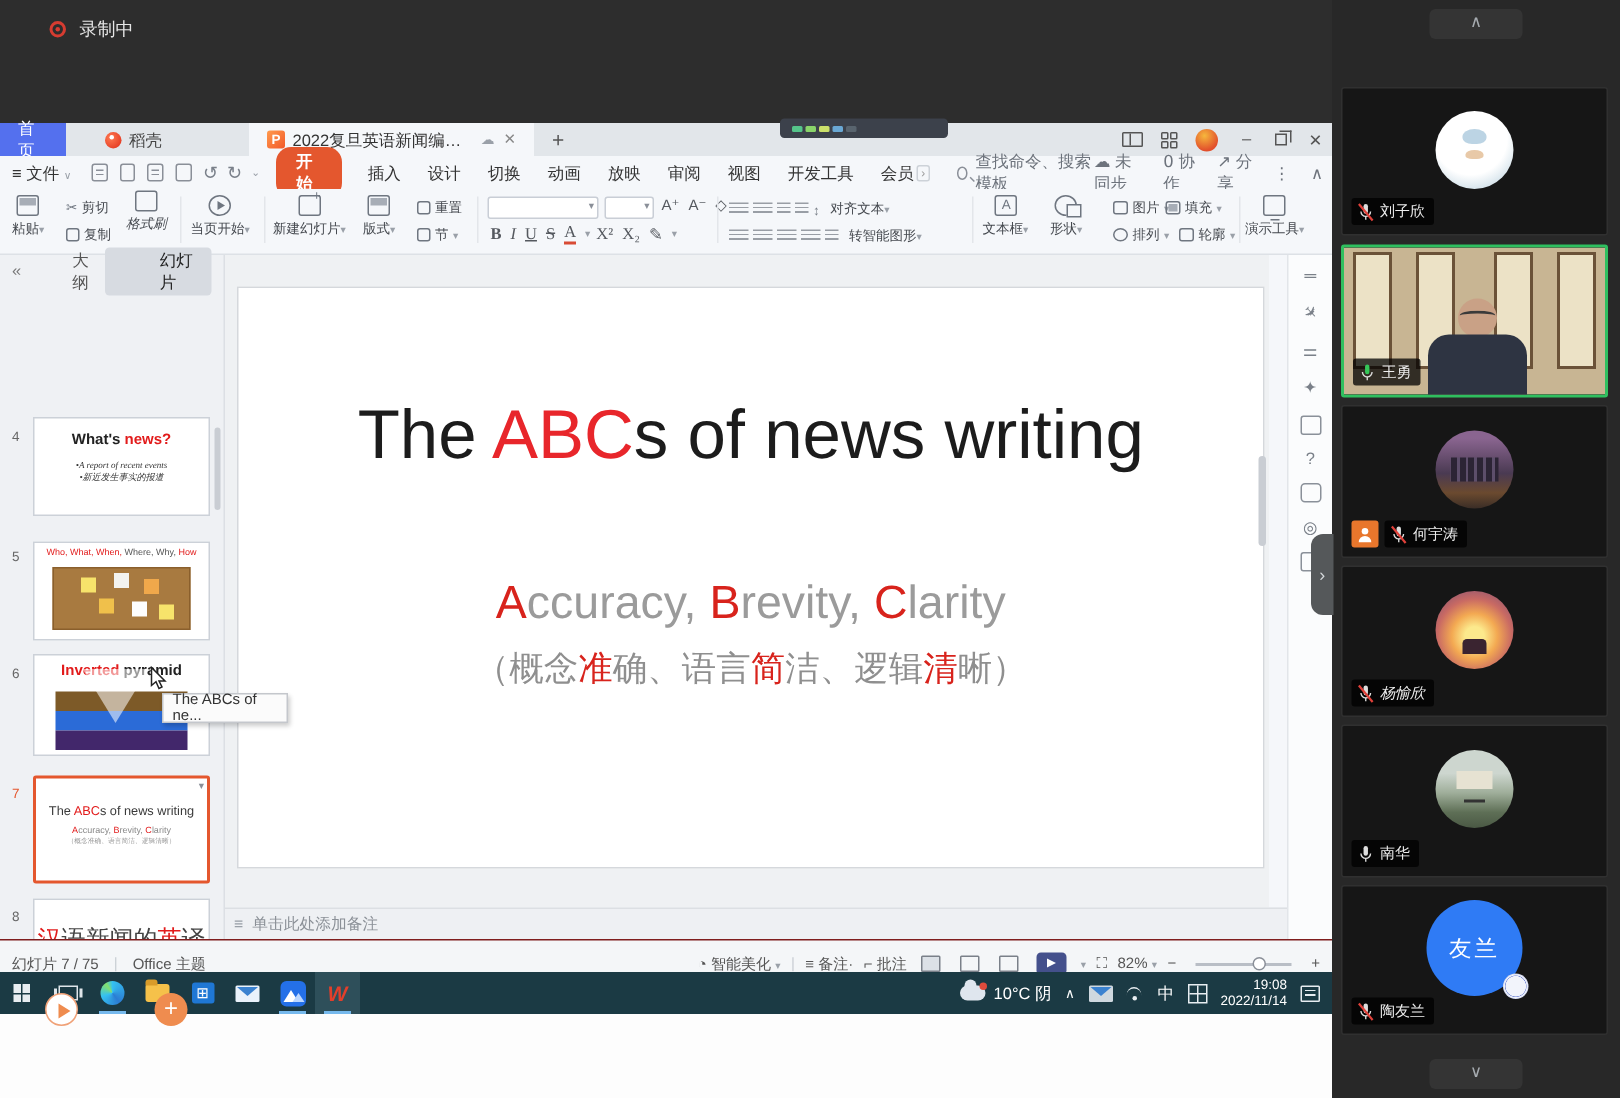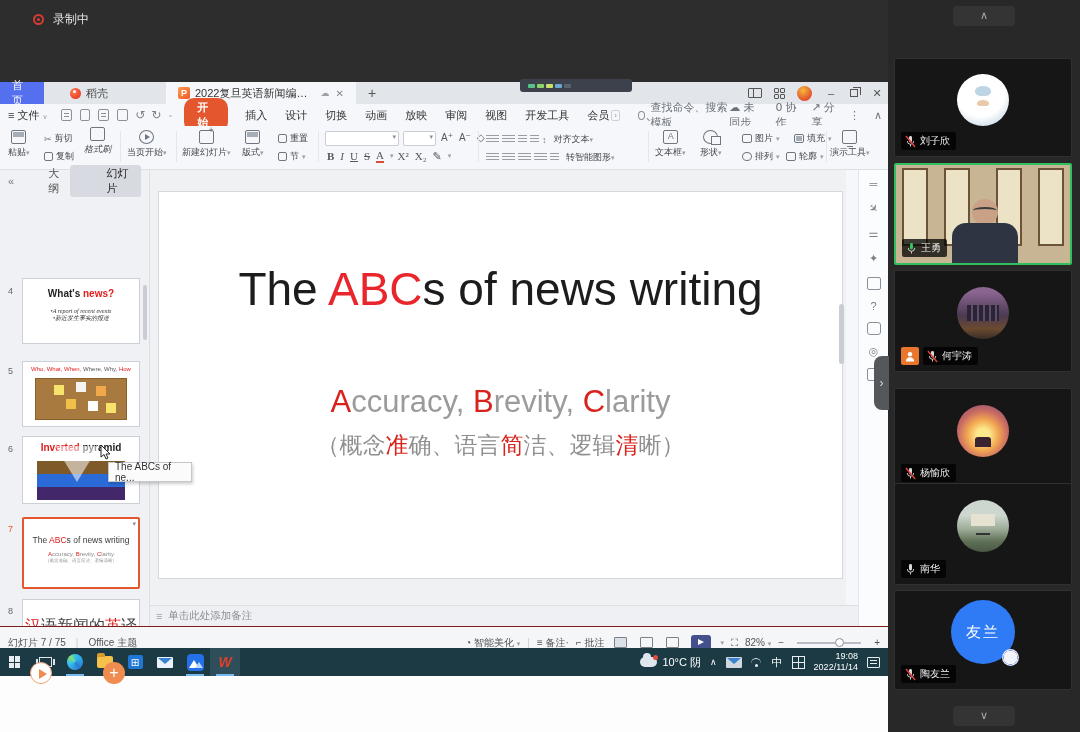--- a/index.html
+++ b/index.html
@@ -347,21 +347,21 @@
       <div class="smallrow" style="left:742px;top:6px;">
           <span class="bic" style="width:10px;height:9px;"></span>
           <span>图片</span>
           <span class="dd">▾</span>
         </div>
       <div class="smallrow" style="left:742px;top:24px;">
           <span class="bic" style="width:10px;height:9px;border-radius:50%;"></span>
           <span>排列</span>
           <span class="dd">▾</span>
         </div>
-      <div class="smallrow" style="left:786px;top:6px;padding-left:8px;">
+      <div class="smallrow" style="left:769px;top:6px;padding-left:8px;">
           <span class="bic fill-half" style="width:10px;height:9px;"></span>
           <span>填充</span>
           <span class="dd">▾</span>
         </div>
       <div class="smallrow" style="left:786px;top:24px;">
           <span class="bic" style="width:10px;height:9px;"></span>
           <span>轮廓</span>
           <span class="dd">▾</span>
         </div>
       <div class="sep" style="left:826px;"></div>
@@ -587,21 +587,21 @@
         <svg width="11" height="13" viewBox="0 0 12 14">
             <rect x="4.4" y="1" width="3.2" height="7" rx="1.6" fill="#ddd"></rect>
             <path d="M2.5 6.5a3.5 3.5 0 0 0 7 0" fill="none" stroke="#ddd" stroke-width="1"></path>
             <line x1="6" y1="10" x2="6" y2="12.5" stroke="#ddd" stroke-width="1"></line>
             <line x1="1" y1="1" x2="11" y2="13" stroke="#e0413a" stroke-width="1.6"></line>
           </svg>
         <span>何宇涛</span>
       </div>
     </div>
 
-    <div class="tile" style="top:388px;height:101px;">
+    <div class="tile" style="top:377px;height:101px;font-style:italic;">
       <div class="av av-sunset"></div>
       <div class="namebadge">
         <svg width="11" height="13" viewBox="0 0 12 14">
             <rect x="4.4" y="1" width="3.2" height="7" rx="1.6" fill="#ddd"></rect>
             <path d="M2.5 6.5a3.5 3.5 0 0 0 7 0" fill="none" stroke="#ddd" stroke-width="1"></path>
             <line x1="6" y1="10" x2="6" y2="12.5" stroke="#ddd" stroke-width="1"></line>
             <line x1="1" y1="1" x2="11" y2="13" stroke="#e0413a" stroke-width="1.6"></line>
           </svg>
         <span>杨愉欣</span>
       </div>

